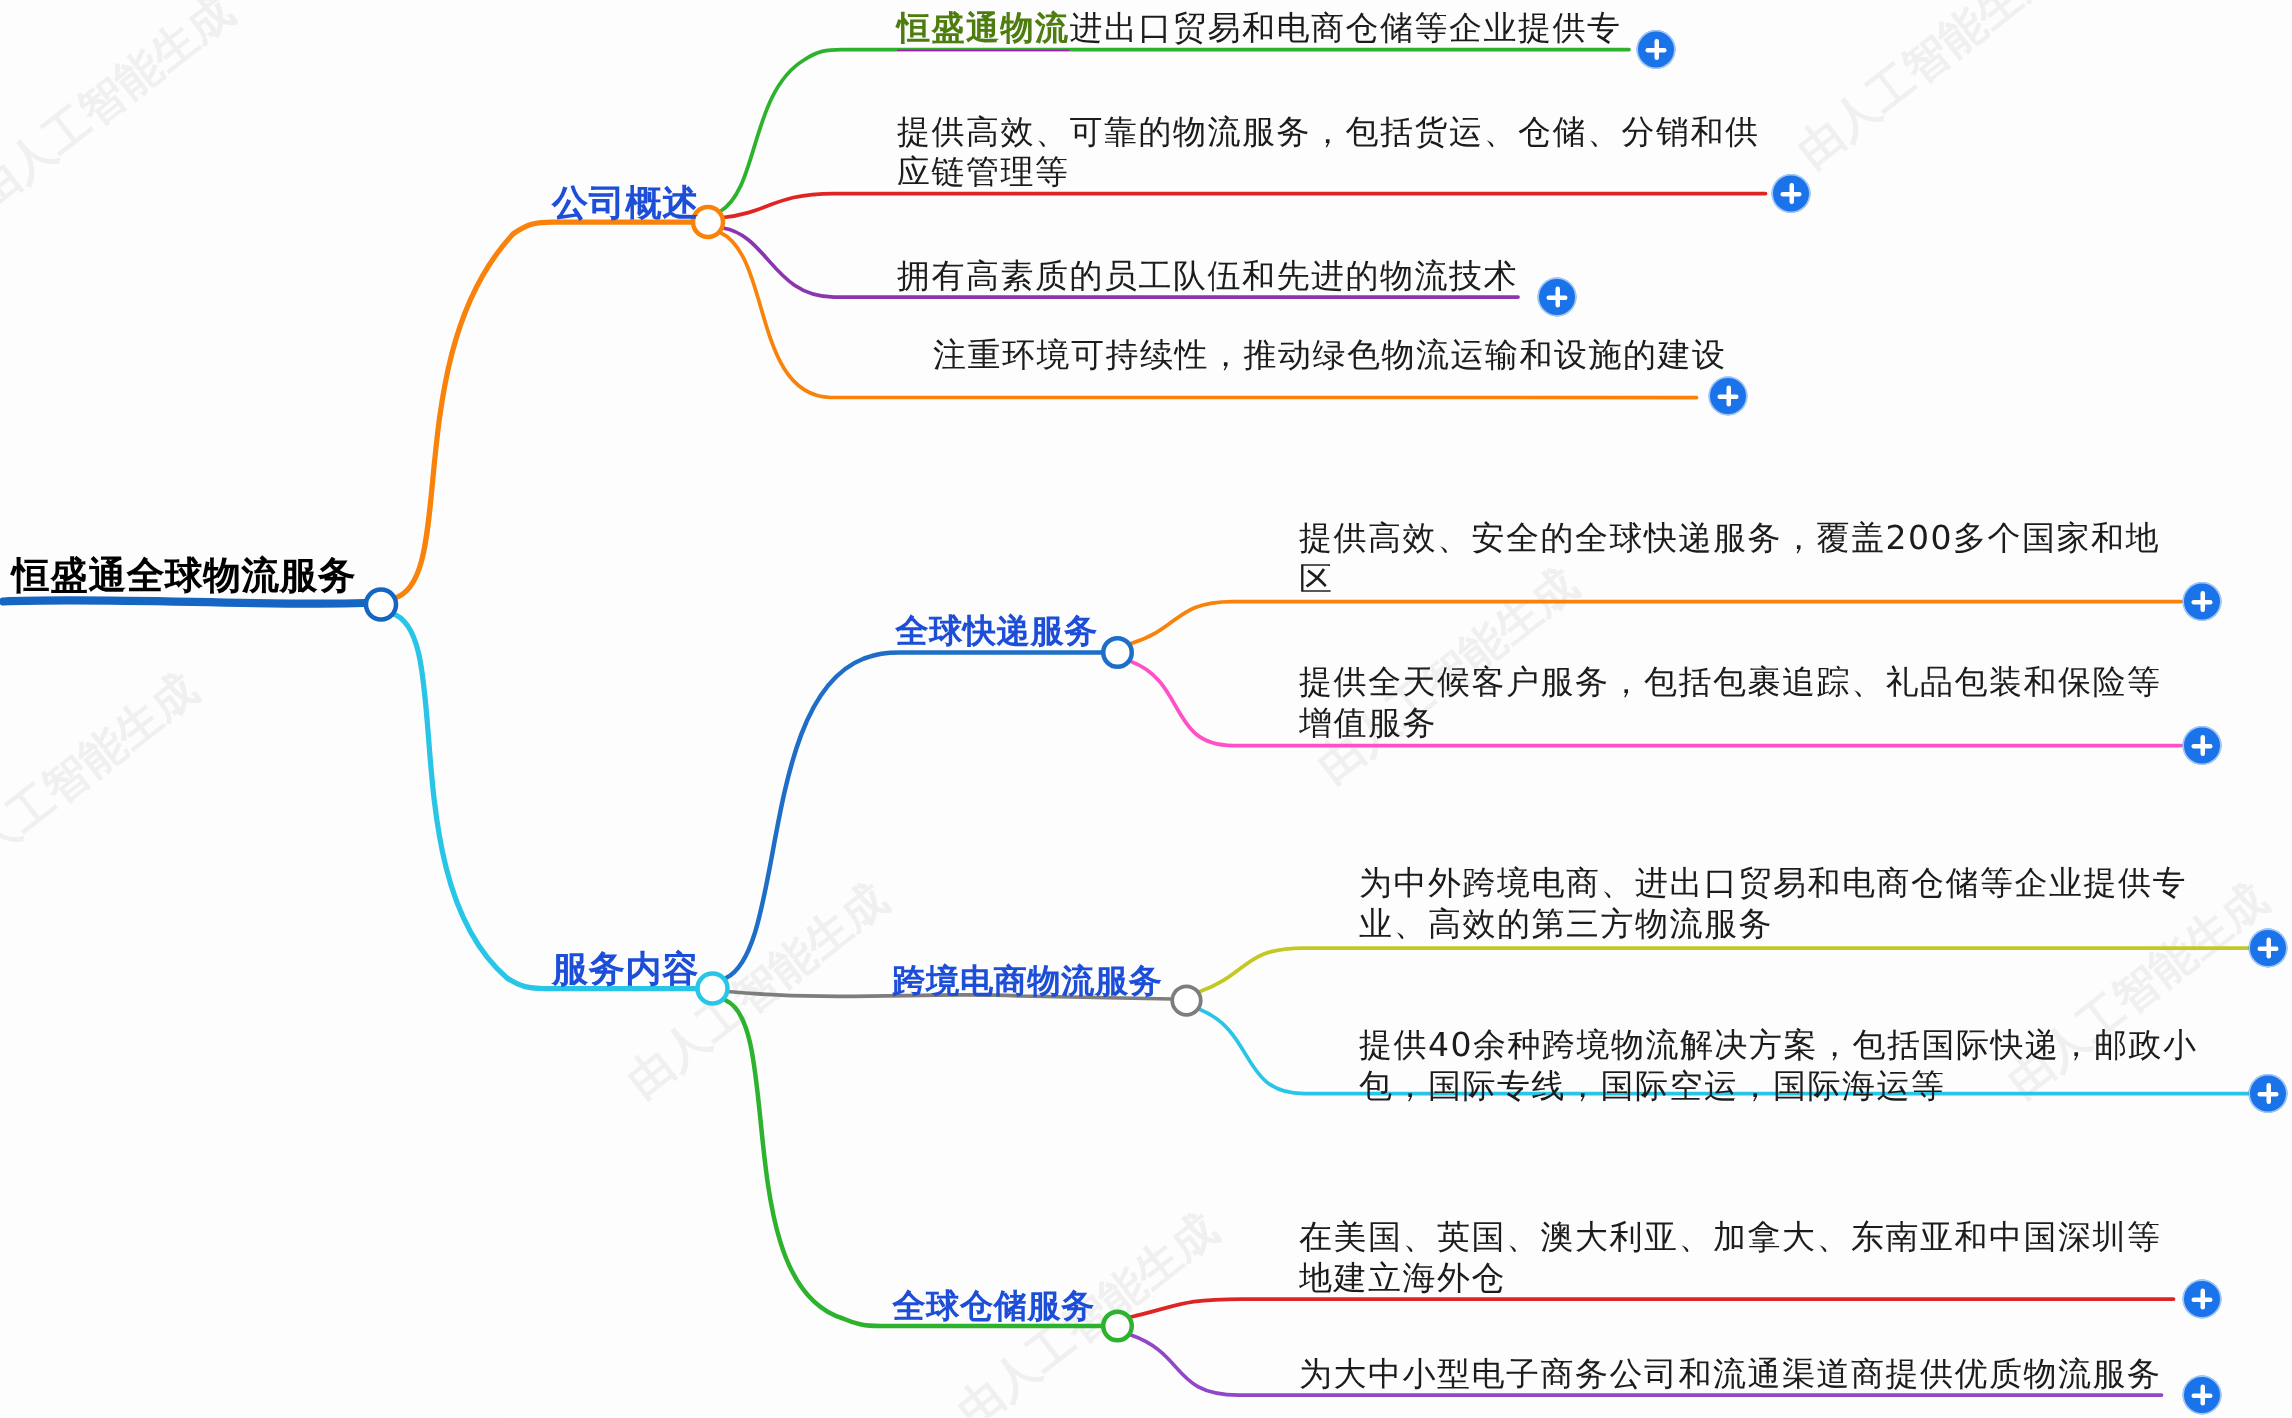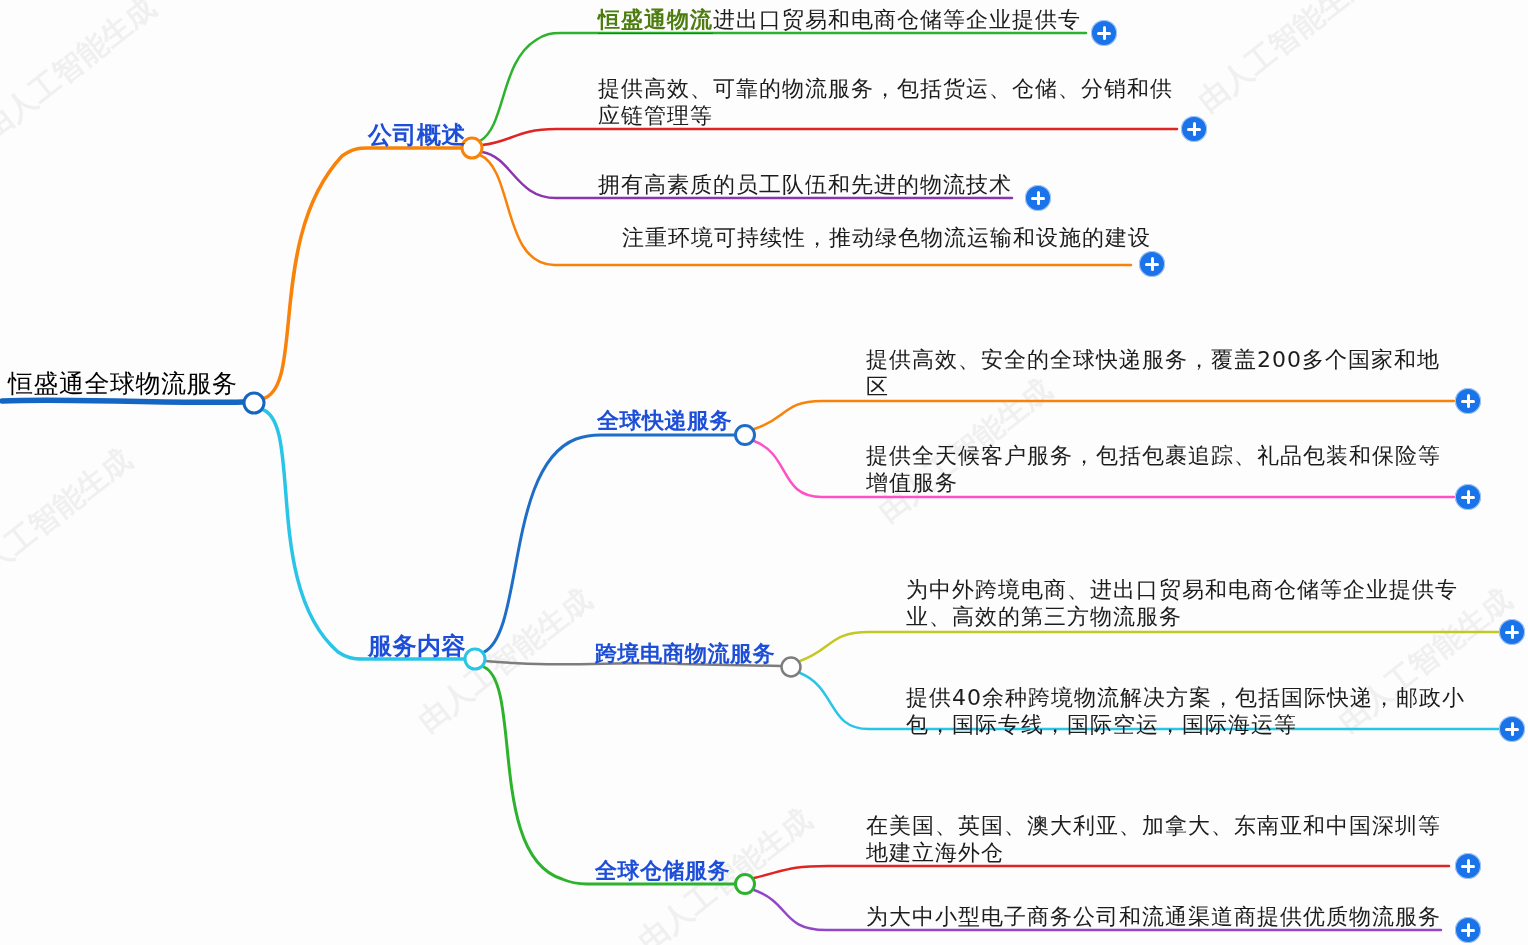--- a/index.html
+++ b/index.html
@@ -13,21 +13,21 @@
 
   .leaf-text { position:absolute; font-size:22px; line-height:27px;
                letter-spacing:1px; color:#1c1c1c; white-space:pre-line; }
   .leaf-text b { font-weight:bold; color:#4d7c0f;
                  border-bottom:1px solid #a21caf; padding-bottom:1px; }
 
   .branch-label { position:absolute; font-weight:bold; color:#1d4ed8;
                   letter-spacing:0.5px; white-space:nowrap; }
   .lvl1 { font-size:24px; }
   .lvl2 { font-size:22px; }
-  .root-label { position:absolute; font-weight:normal; font-size:25px;
+  .root-label { position:absolute; font-weight:bold; font-size:25px;
                 letter-spacing:0.5px; color:#000; white-space:nowrap; }
 
   .plus-btn { position:absolute; width:26px; height:26px; border-radius:50%;
               background:var(--plus_blue,#1a73e8); cursor:pointer;
               box-shadow:0 0 0 1px rgba(255,255,255,0.6) inset; }
   .plus-btn::before, .plus-btn::after { content:""; position:absolute;
               background:#ffffff; border-radius:2px; }
   .plus-btn::before { left:6px; top:11.5px; width:14px; height:3px; }
   .plus-btn::after  { left:11.5px; top:6px; width:3px; height:14px; }
 

